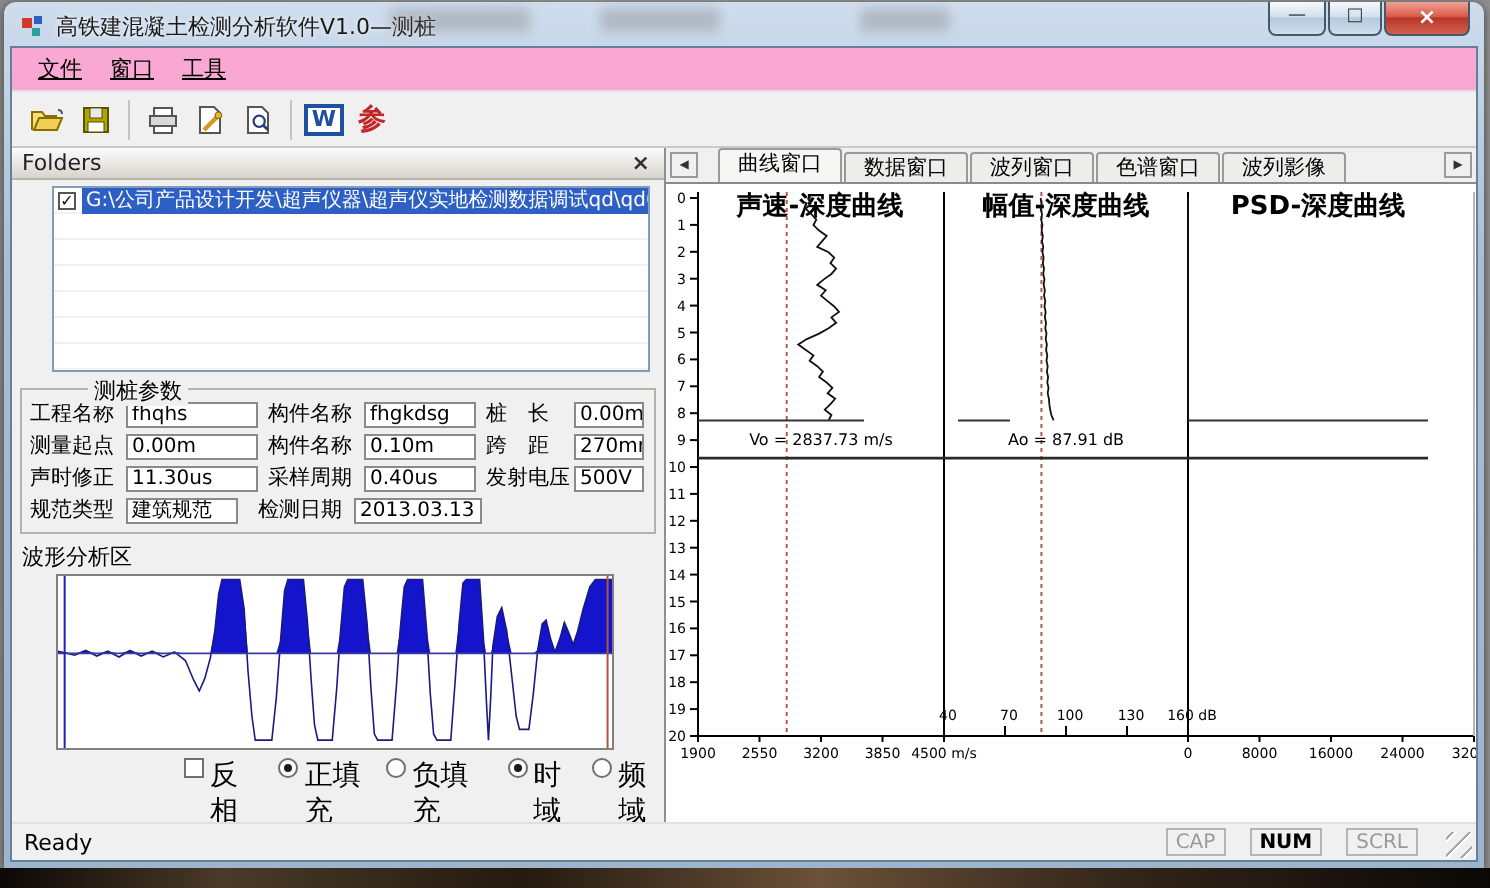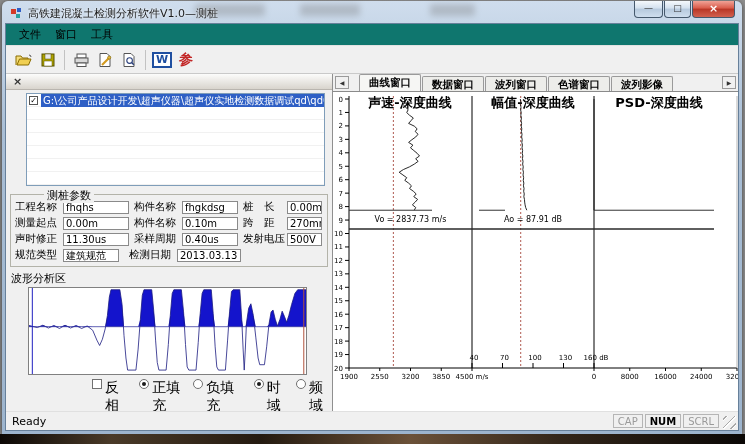--- a/index.html
+++ b/index.html
@@ -22,21 +22,21 @@
   .app-icon .d3 { width:4px;height:4px;background:#28a0a0;left:5px;top:7px; }
   .title-text { font-size:11px; color:#1b1b1b; text-shadow:0 0 3px #fff; }
   .winbtns { position:absolute; right:4px; top:-2px; display:flex; }
   .wbtn { height:17px; border:1px solid #45586c; border-top:none; border-radius:0 0 4px 4px;
     background:linear-gradient(#f5f9fc,#d3e0ee 45%,#b6c9dd 50%,#cfdeee); color:#333;
     font-size:9px; text-align:center; line-height:15px; margin-left:1px; }
   .wbtn.min { width:29px; } .wbtn.max { width:27px; }
   .wbtn.close { width:43px; background:linear-gradient(#f0a296,#d95b4a 45%,#b83626 50%,#d2604f); color:#fff; font-size:11px; font-weight:bold; }
   .win-body { height:408px; background:#f0f0f0; border:1px solid #67809a; display:flex; flex-direction:column; }
 
-  .menubar { height:22px; display:flex; align-items:center; padding-left:6px; background:#0f766e; border-bottom:1px solid #e2e2e2; }
+  .menubar { height:22px; display:flex; align-items:center; padding-left:6px; background:#f9a8d4; border-bottom:1px solid #e2e2e2;text-decoration:underline; }
   .menu-item { font-size:11px; padding:2px 7px; color:#000; }
 
   .toolbar { height:28px; display:flex; align-items:center; padding-left:6px; background:#f0f0f0; border-bottom:1px solid #c9c9c9; }
   .tbtn { width:24px; height:22px; display:flex; align-items:center; justify-content:center; }
   .tsep { width:1px; height:20px; background:#c2c2c2; margin:0 4px; }
   .param-char { color:#c22626; font-size:14px; font-weight:bold; }
   .word-box { font-size:11px; font-weight:bold; color:#1f4fa0; border:2px solid #1f4fa0; background:#fff; padding:0 2px; line-height:12px; }
 
   .main { flex:1; display:flex; overflow:hidden; }
 
@@ -66,36 +66,36 @@
   .wave-box svg { width:100%; height:100%; display:block; }
 
   .ctrl-row { display:flex; align-items:flex-start; font-size:14px; margin:4px 0 1px 86px; }
   .cb { width:10px; height:10px; border:1px solid #707070; background:#fff; margin-right:3px; flex:none; }
   .radio { width:10px; height:10px; border-radius:50%; border:1px solid #707070; background:#fff; margin-right:3px; flex:none; }
   .radio.sel::after { content:""; display:block; width:4px; height:4px; border-radius:50%; background:#1a1a1a; margin:2px; }
   .gap14 { width:14px; } .gap8 { width:8px; } .gap16 { width:16px; }
 
   
   .right-panel { flex:1; display:flex; flex-direction:column; background:#f0f0f0; overflow:hidden; }
-  .tabbar { height:18px; display:flex; align-items:flex-end; border-bottom:1px solid #8a8a8a; padding:0 2px;font-weight:bold; }
+  .tabbar { height:18px; display:flex; align-items:flex-end; border-bottom:1px solid #8a8a8a; padding:0 2px; }
   .tab-arrow { width:14px; height:13px; border:1px solid #9a9a9a; background:#f0f0f0; font-size:6px; line-height:11px; text-align:center; margin-bottom:2px; color:#333; }
   .tab-slant { width:10px; }
   .tab { height:15px; line-height:14px; padding:0 9px; font-size:10.5px; border:1px solid #9a9a9a; border-bottom:none;
     border-radius:2px 2px 0 0; background:#ededea; margin-right:1px; white-space:nowrap; }
   .tab.active { background:#f6f6f4; height:17px; }
   .tab-spacer { flex:1; }
   .chart-area { flex:1; background:#fff; position:relative; }
   .chart-title { position:absolute; top:2px; transform:translateX(-50%); font-size:13px; font-weight:600; color:#000; white-space:nowrap; }
   #ct1 { left:77px; } #ct2 { left:200px; } #ct3 { left:326px; }
   #depth-chart { position:absolute; left:0; top:0; overflow:visible; font-family:"DejaVu Sans",sans-serif; }
 
   
   .statusbar { height:19px; display:flex; align-items:center; background:#f0f0f0; border-top:1px solid #e0e0e0; font-size:11px; padding-left:6px; }
   .sb-spacer { flex:1; }
-  .toggle { margin-right:2px; padding:0 4px; height:14px; line-height:13px; font-size:10px;
+  .toggle { margin-right:12px; padding:0 4px; height:14px; line-height:13px; font-size:10px;
     border:1px solid #b5b5b5; color:#9a9a9a; background:#f0f0f0; }
   .toggle.on { color:#000; font-weight:bold; }
   .grip { width:13px; height:13px; margin:3px 2px 0 2px;
     background:repeating-linear-gradient(135deg,transparent 0 2px,#a9a9a9 2px 3px,#fff 3px 4px,transparent 4px 6px); }
 </style>
 </head>
 <body>
 
 <div class="window">
   <div class="titlebar">
@@ -165,20 +165,21 @@
       </div>
       <div class="tbtn">
         <span class="param-char">参</span>
       </div>
     </div>
 
     <div class="main">
 
       <div class="left-panel">
         <div class="folders-hdr">
+          <span class="t">Folders</span>
           <span class="x">×</span>
         </div>
 
         <div class="listbox">
           <div class="list-row">
             <span class="cbx">✓</span>
             <span class="path-label">G:\公司产品设计开发\超声仪器\超声仪实地检测数据调试qd\qd03\qd03-a...</span>
           </div>
           <div class="list-row"></div>
           <div class="list-row"></div>

